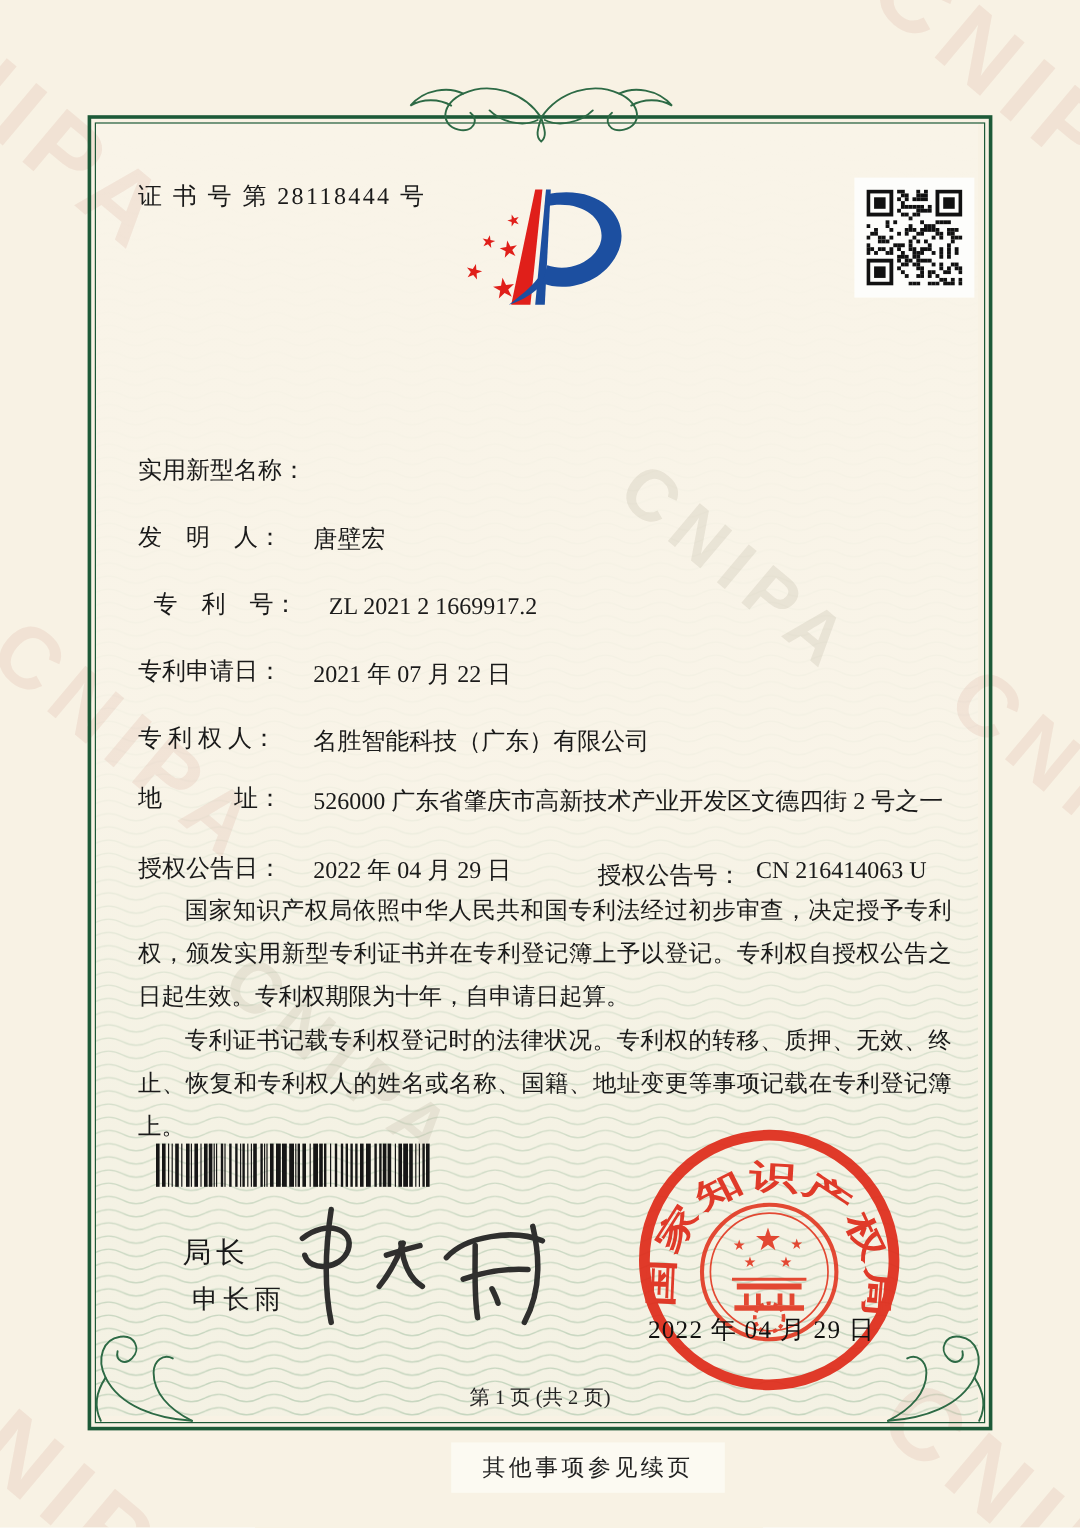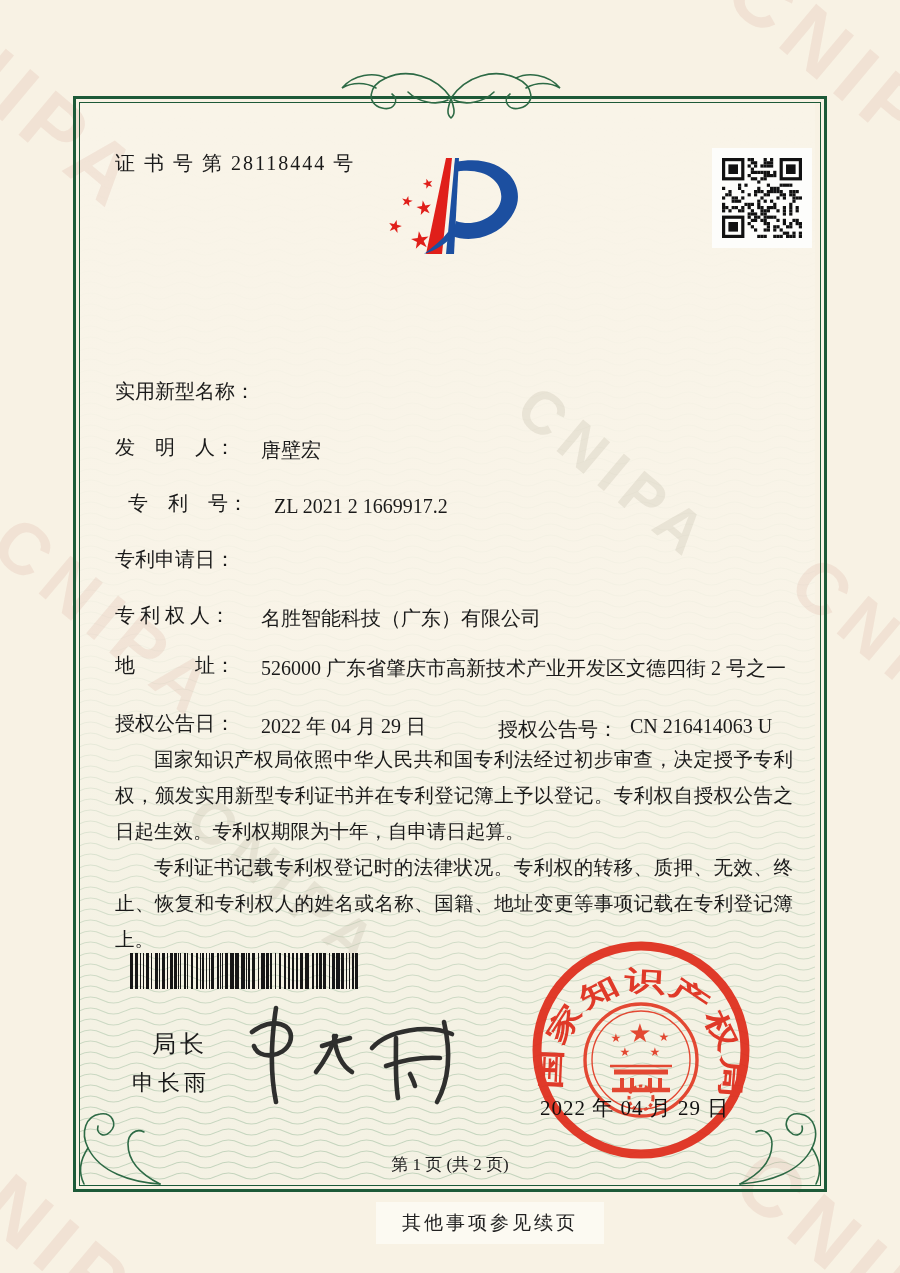--- a/index.html
+++ b/index.html
@@ -40,21 +40,21 @@
   
   .bodytext{ position:absolute; left:115px; top:742px; width:678px; z-index:3;
     font-size:19.5px; line-height:36px; text-align:justify;}
   .bodytext p{ margin:0; text-indent:2em;}
   
   .barcode{ position:absolute; left:130px; top:953px; width:232px; height:36px; z-index:3;
     display:flex; align-items:stretch;}
   .barcode i{ display:block; background:#161616; height:100%;}
   
   .role{ position:absolute; left:152px; top:1028px; font-size:24px; letter-spacing:4px; z-index:3;}
-  .sname{ position:absolute; left:132px; top:1068px; font-size:22px; letter-spacing:4px; z-index:3;}
+  .sname{ position:absolute; left:160px; top:1068px; font-size:22px; letter-spacing:4px; z-index:3;}
   .signature{ position:absolute; left:238px; top:1000px; z-index:4;}
   
   .seal{ position:absolute; left:528px; top:938px; z-index:4; opacity:.92;}
   .sealdate{ position:absolute; left:540px; top:1094px; width:230px; font-size:21px;
     letter-spacing:1px; z-index:5; color:#111;}
   
   .pageinfo{ position:absolute; left:0; top:1153px; width:900px; text-align:center;
     font-size:17px; z-index:3; color:#222;}
   .contnote{ position:absolute; left:0; top:1202px; width:900px; text-align:center; z-index:3;padding-left:40px;}
   .contnote span{ display:inline-block; background:#fcfaf2; padding:8px 26px; font-size:19px;
@@ -333,20 +333,21 @@
   <div class="row" style="top:434px;">
     <span class="lbl">发　明　人：</span>
     <span class="val">唐壁宏</span>
   </div>
   <div class="row" style="top:490px;margin-left:13px;">
     <span class="lbl">专　利　号：</span>
     <span class="val">ZL 2021 2 1669917.2</span>
   </div>
   <div class="row" style="top:546px;">
     <span class="lbl">专利申请日：</span>
+    <span class="val">2021 年 07 月 22 日</span>
   </div>
   <div class="row" style="top:602px;justify-content:center;">
     <span class="lbl">专 利 权 人：</span>
     <span class="val">名胜智能科技（广东）有限公司</span>
   </div>
   <div class="row" style="top:652px;">
     <span class="lbl">地　　　址：</span>
     <span class="val addr">526000 广东省肇庆市高新技术产业开发区文德四街 2 号之一</span>
   </div>
   <div class="row" style="top:710px;">

